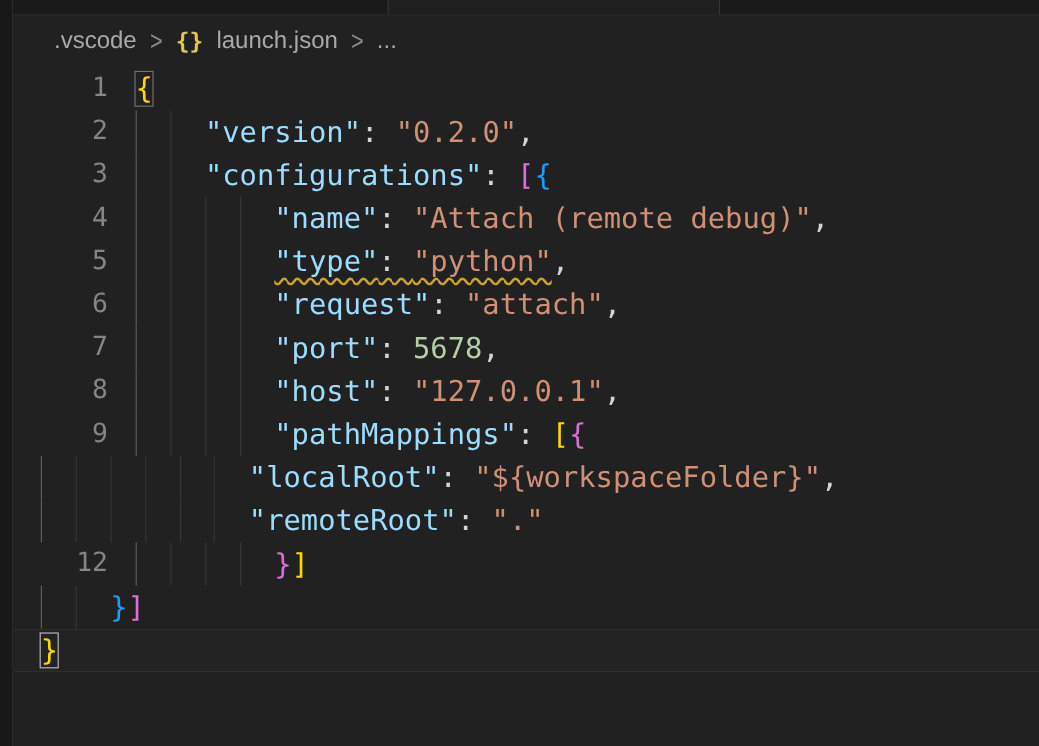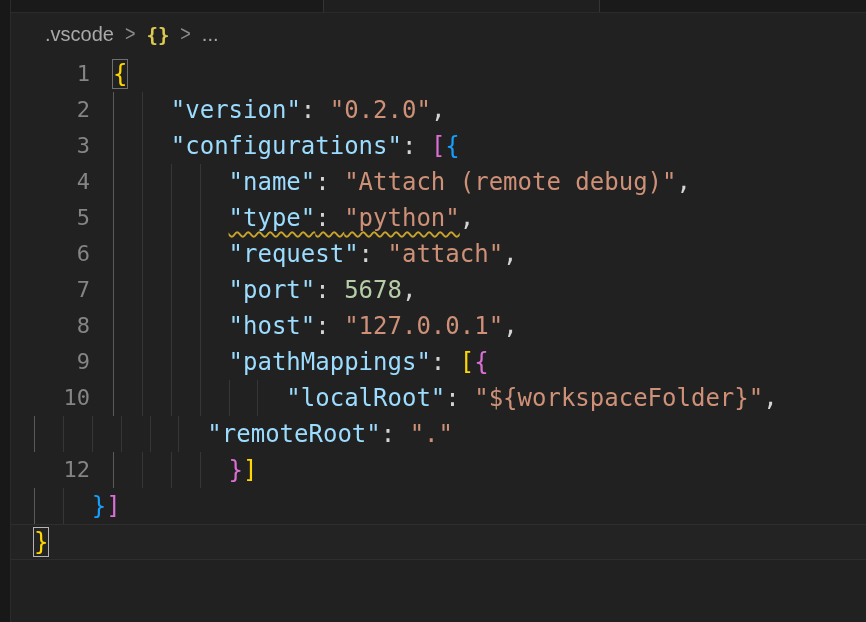--- a/index.html
+++ b/index.html
@@ -48,33 +48,34 @@
   <div class="tabbar">
     <div class="seg-active"></div>
     <div class="tdiv d1"></div>
     <div class="tdiv d2"></div>
   </div>
 
   <div class="breadcrumb" id="breadcrumb">
       <span>.vscode</span>
       <span class="chev">&gt;</span>
       <span class="bc-icon" style="color: rgb(221, 202, 78);">{}</span>
+      <span>launch.json</span>
       <span class="chev">&gt;</span>
       <span>...</span>
     </div>
 
   <div class="code" id="code">
       <div class="line"><div class="gutter">1</div><div class="content"><span class="b1 bmatch">{</span></div></div>
       <div class="line"><div class="gutter">2</div><div class="content"><span class="gcell g0"></span><span class="gcell"></span><span class="key">"version"</span><span class="pct">: </span><span class="str">"0.2.0"</span><span class="pct">,</span></div></div>
       <div class="line"><div class="gutter">3</div><div class="content"><span class="gcell g0"></span><span class="gcell"></span><span class="key">"configurations"</span><span class="pct">: </span><span class="b2">[</span><span class="b3">{</span></div></div>
       <div class="line"><div class="gutter">4</div><div class="content"><span class="gcell g0"></span><span class="gcell"></span><span class="gcell"></span><span class="gcell"></span><span class="key">"name"</span><span class="pct">: </span><span class="str">"Attach (remote debug)"</span><span class="pct">,</span></div></div>
       <div class="line"><div class="gutter">5</div><div class="content"><span class="gcell g0"></span><span class="gcell"></span><span class="gcell"></span><span class="gcell"></span><span class="sqg"><span class="key">"type"</span><span class="pct">: </span><span class="str">"python"</span></span><span class="pct">,</span></div></div>
       <div class="line"><div class="gutter">6</div><div class="content"><span class="gcell g0"></span><span class="gcell"></span><span class="gcell"></span><span class="gcell"></span><span class="key">"request"</span><span class="pct">: </span><span class="str">"attach"</span><span class="pct">,</span></div></div>
       <div class="line"><div class="gutter">7</div><div class="content"><span class="gcell g0"></span><span class="gcell"></span><span class="gcell"></span><span class="gcell"></span><span class="key">"port"</span><span class="pct">: </span><span class="num">5678</span><span class="pct">,</span></div></div>
       <div class="line"><div class="gutter">8</div><div class="content"><span class="gcell g0"></span><span class="gcell"></span><span class="gcell"></span><span class="gcell"></span><span class="key">"host"</span><span class="pct">: </span><span class="str">"127.0.0.1"</span><span class="pct">,</span></div></div>
       <div class="line"><div class="gutter">9</div><div class="content"><span class="gcell g0"></span><span class="gcell"></span><span class="gcell"></span><span class="gcell"></span><span class="key">"pathMappings"</span><span class="pct">: </span><span class="b1">[</span><span class="b2">{</span></div></div>
-      <div class="line"><div class="gutter">10</div><div class="content"><span class="gcell g0"></span><span class="gcell"></span><span class="gcell"></span><span class="gcell"></span><span class="gcell"></span><span class="gcell"></span><span class="key">"localRoot"</span><span class="pct">: </span><span class="str">"${workspaceFolder}"</span><span class="pct">,</span></div></div>
+      <div class="line"><div class="content"><span class="gcell g0"></span><span class="gcell"></span><span class="gcell"></span><span class="gcell"></span><span class="gcell"></span><span class="gcell"></span><span class="key">"localRoot"</span><span class="pct">: </span><span class="str">"${workspaceFolder}"</span><span class="pct">,</span></div></div>
       <div class="line"><div class="content"><span class="gcell g0"></span><span class="gcell"></span><span class="gcell"></span><span class="gcell"></span><span class="gcell"></span><span class="gcell"></span><span class="key">"remoteRoot"</span><span class="pct">: </span><span class="str">"."</span></div></div>
       <div class="line"><div class="gutter">12</div><div class="content"><span class="gcell g0"></span><span class="gcell"></span><span class="gcell"></span><span class="gcell"></span><span class="b2">}</span><span class="b1">]</span></div></div>
       <div class="line"><div class="content"><span class="gcell g0"></span><span class="gcell"></span><span class="b3">}</span><span class="b2">]</span></div></div>
       <div class="line active"><div class="content"><span class="b1 bmatch bright">}</span></div></div>
     </div>
 </div>
 
 </body></html>

